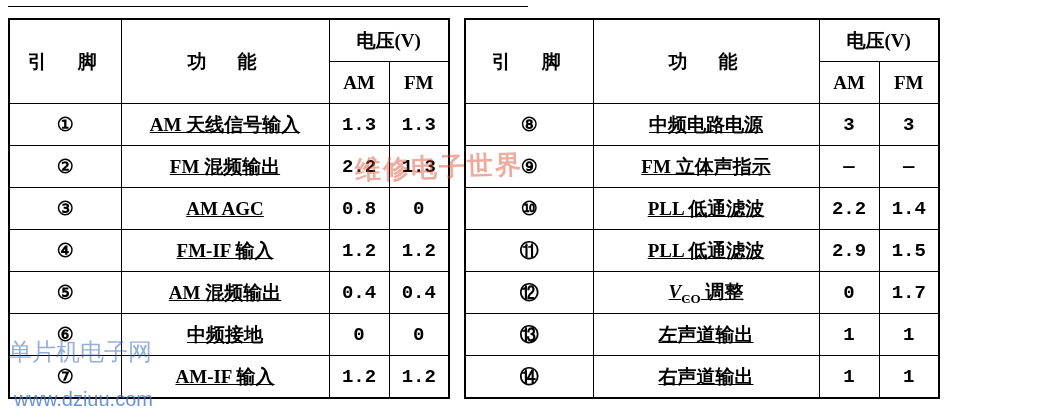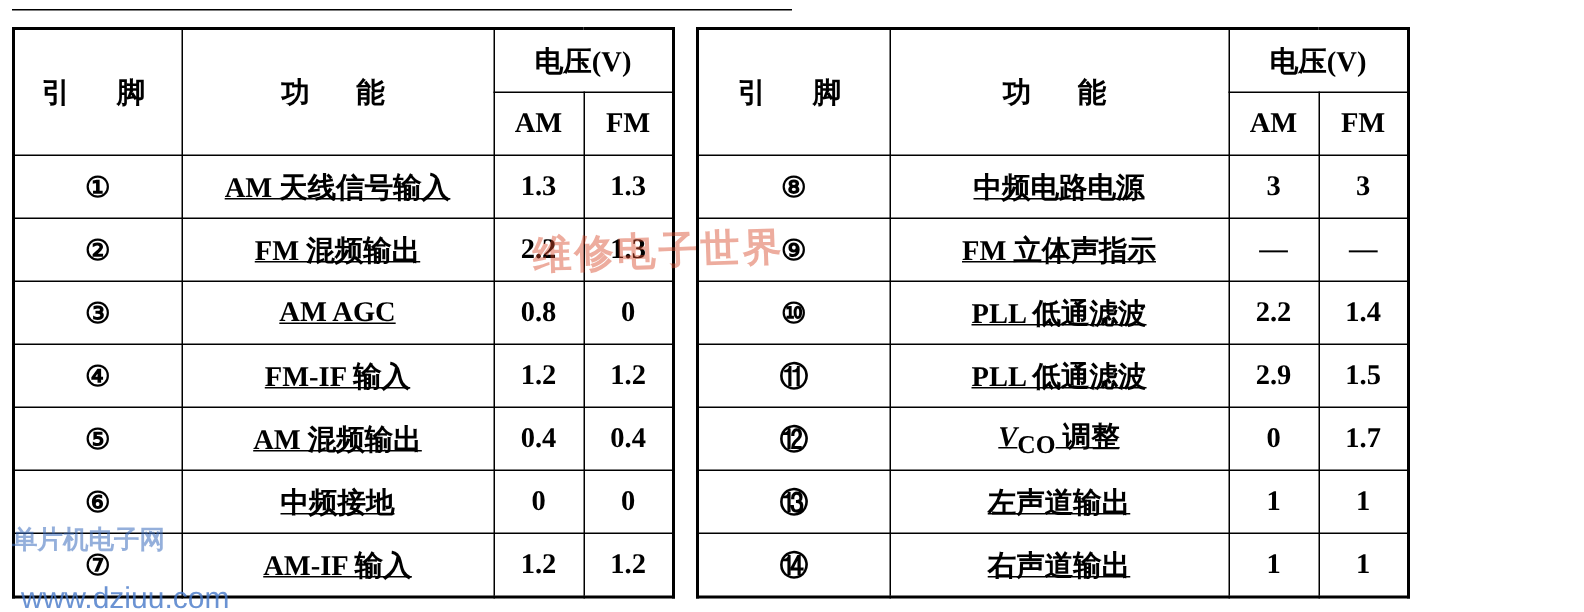--- a/index.html
+++ b/index.html
@@ -32,21 +32,21 @@
     padding:0;
     height:41px;
     color:#000;
   }
   .hdr-pin{ font-size:20px; letter-spacing:6px;margin-left:16px; }
   .hdr-fn{ font-size:20px; letter-spacing:6px; }
   .hdr-volt{ font-size:20px; }
   .sub{ font-size:19px; height:28px;margin-left:16px; }
   .fn-cell{ text-align:left; padding-left:14px; font-size:19px;text-decoration:underline; }
   .pin{ font-size:20px; }
-  .num{ font-size:19px; }
+  .num{ font-size:19px;font-family:Liberation Mono, monospace; }
   .spacer{
     float:left;
     width:14px;
     height:10px;
   }
   
   .ca1{width:112px;} .ca2{width:208px;} .ca3{width:60px;} .ca4{width:60px;}
   
   .cb1{width:128px;} .cb2{width:226px;} .cb3{width:60px;} .cb4{width:60px;}
 
@@ -60,24 +60,24 @@
     font-size:26px;
     font-weight:bold;
     color:rgba(214,70,40,0.45);
     letter-spacing:2px;
     white-space:nowrap;
     transform:rotate(-2deg);
     pointer-events:none;
   }
   .wm2{
     position:absolute;
-    left:8px; top:348px;
+    left:8px; top:336px;
     font-family:"Liberation Sans", sans-serif;
-    font-size:17px;
-    font-weight:bold;
+    font-size:24px;
+    font-weight:normal;
     color:rgba(60,110,190,0.55);
     white-space:nowrap;
     pointer-events:none;
   }
   .wm3{
     position:absolute;
     left:14px; top:388px;
     font-family:"Liberation Sans", sans-serif;
     font-size:20px;
     color:rgba(70,120,200,0.8);
@@ -85,21 +85,21 @@
     pointer-events:none;
   }
   .topline{
     position:absolute;
     left:8px; top:6px;
     width:520px;
     height:0;
     border-top:1px solid #000;
   }
   .vco i{ font-style:italic; }
-  .vco sub{ font-size:17px; }
+  .vco sub{ font-size:13px; }
 </style>
 </head>
 <body>
 
 <div class="topline"></div>
 
 <div class="sheet">
 
   <table class="tbl">
     <colgroup>

